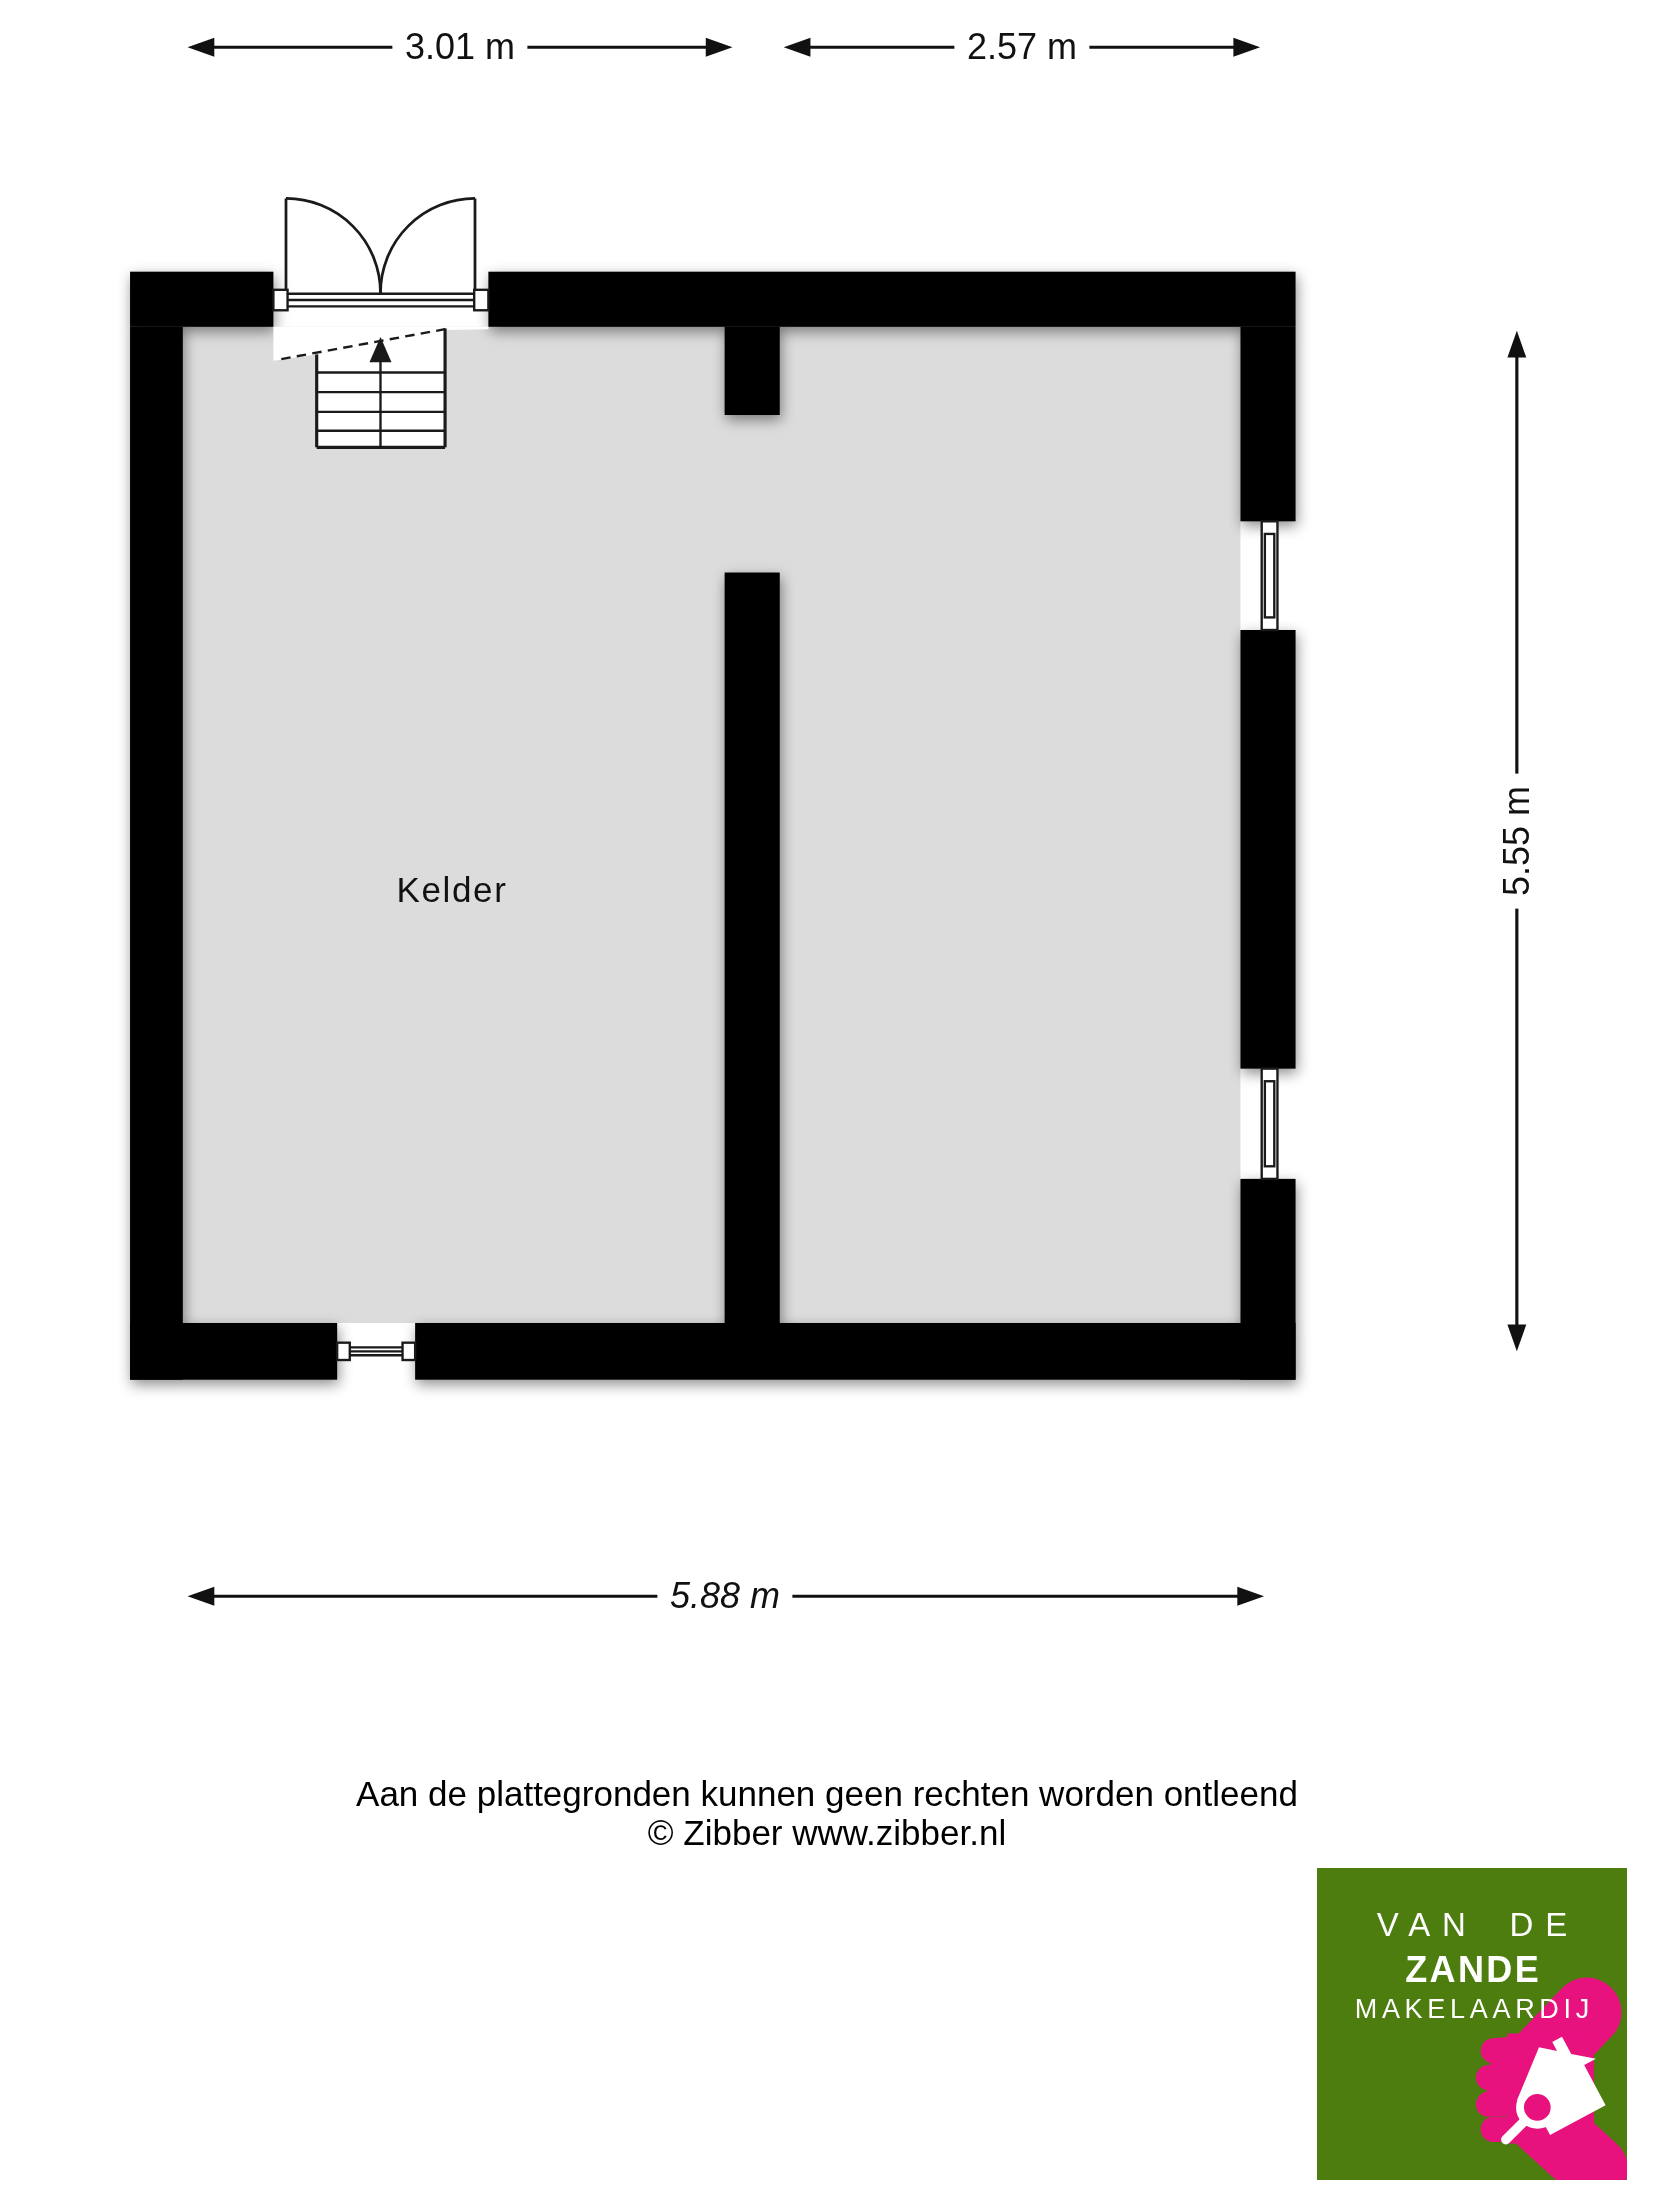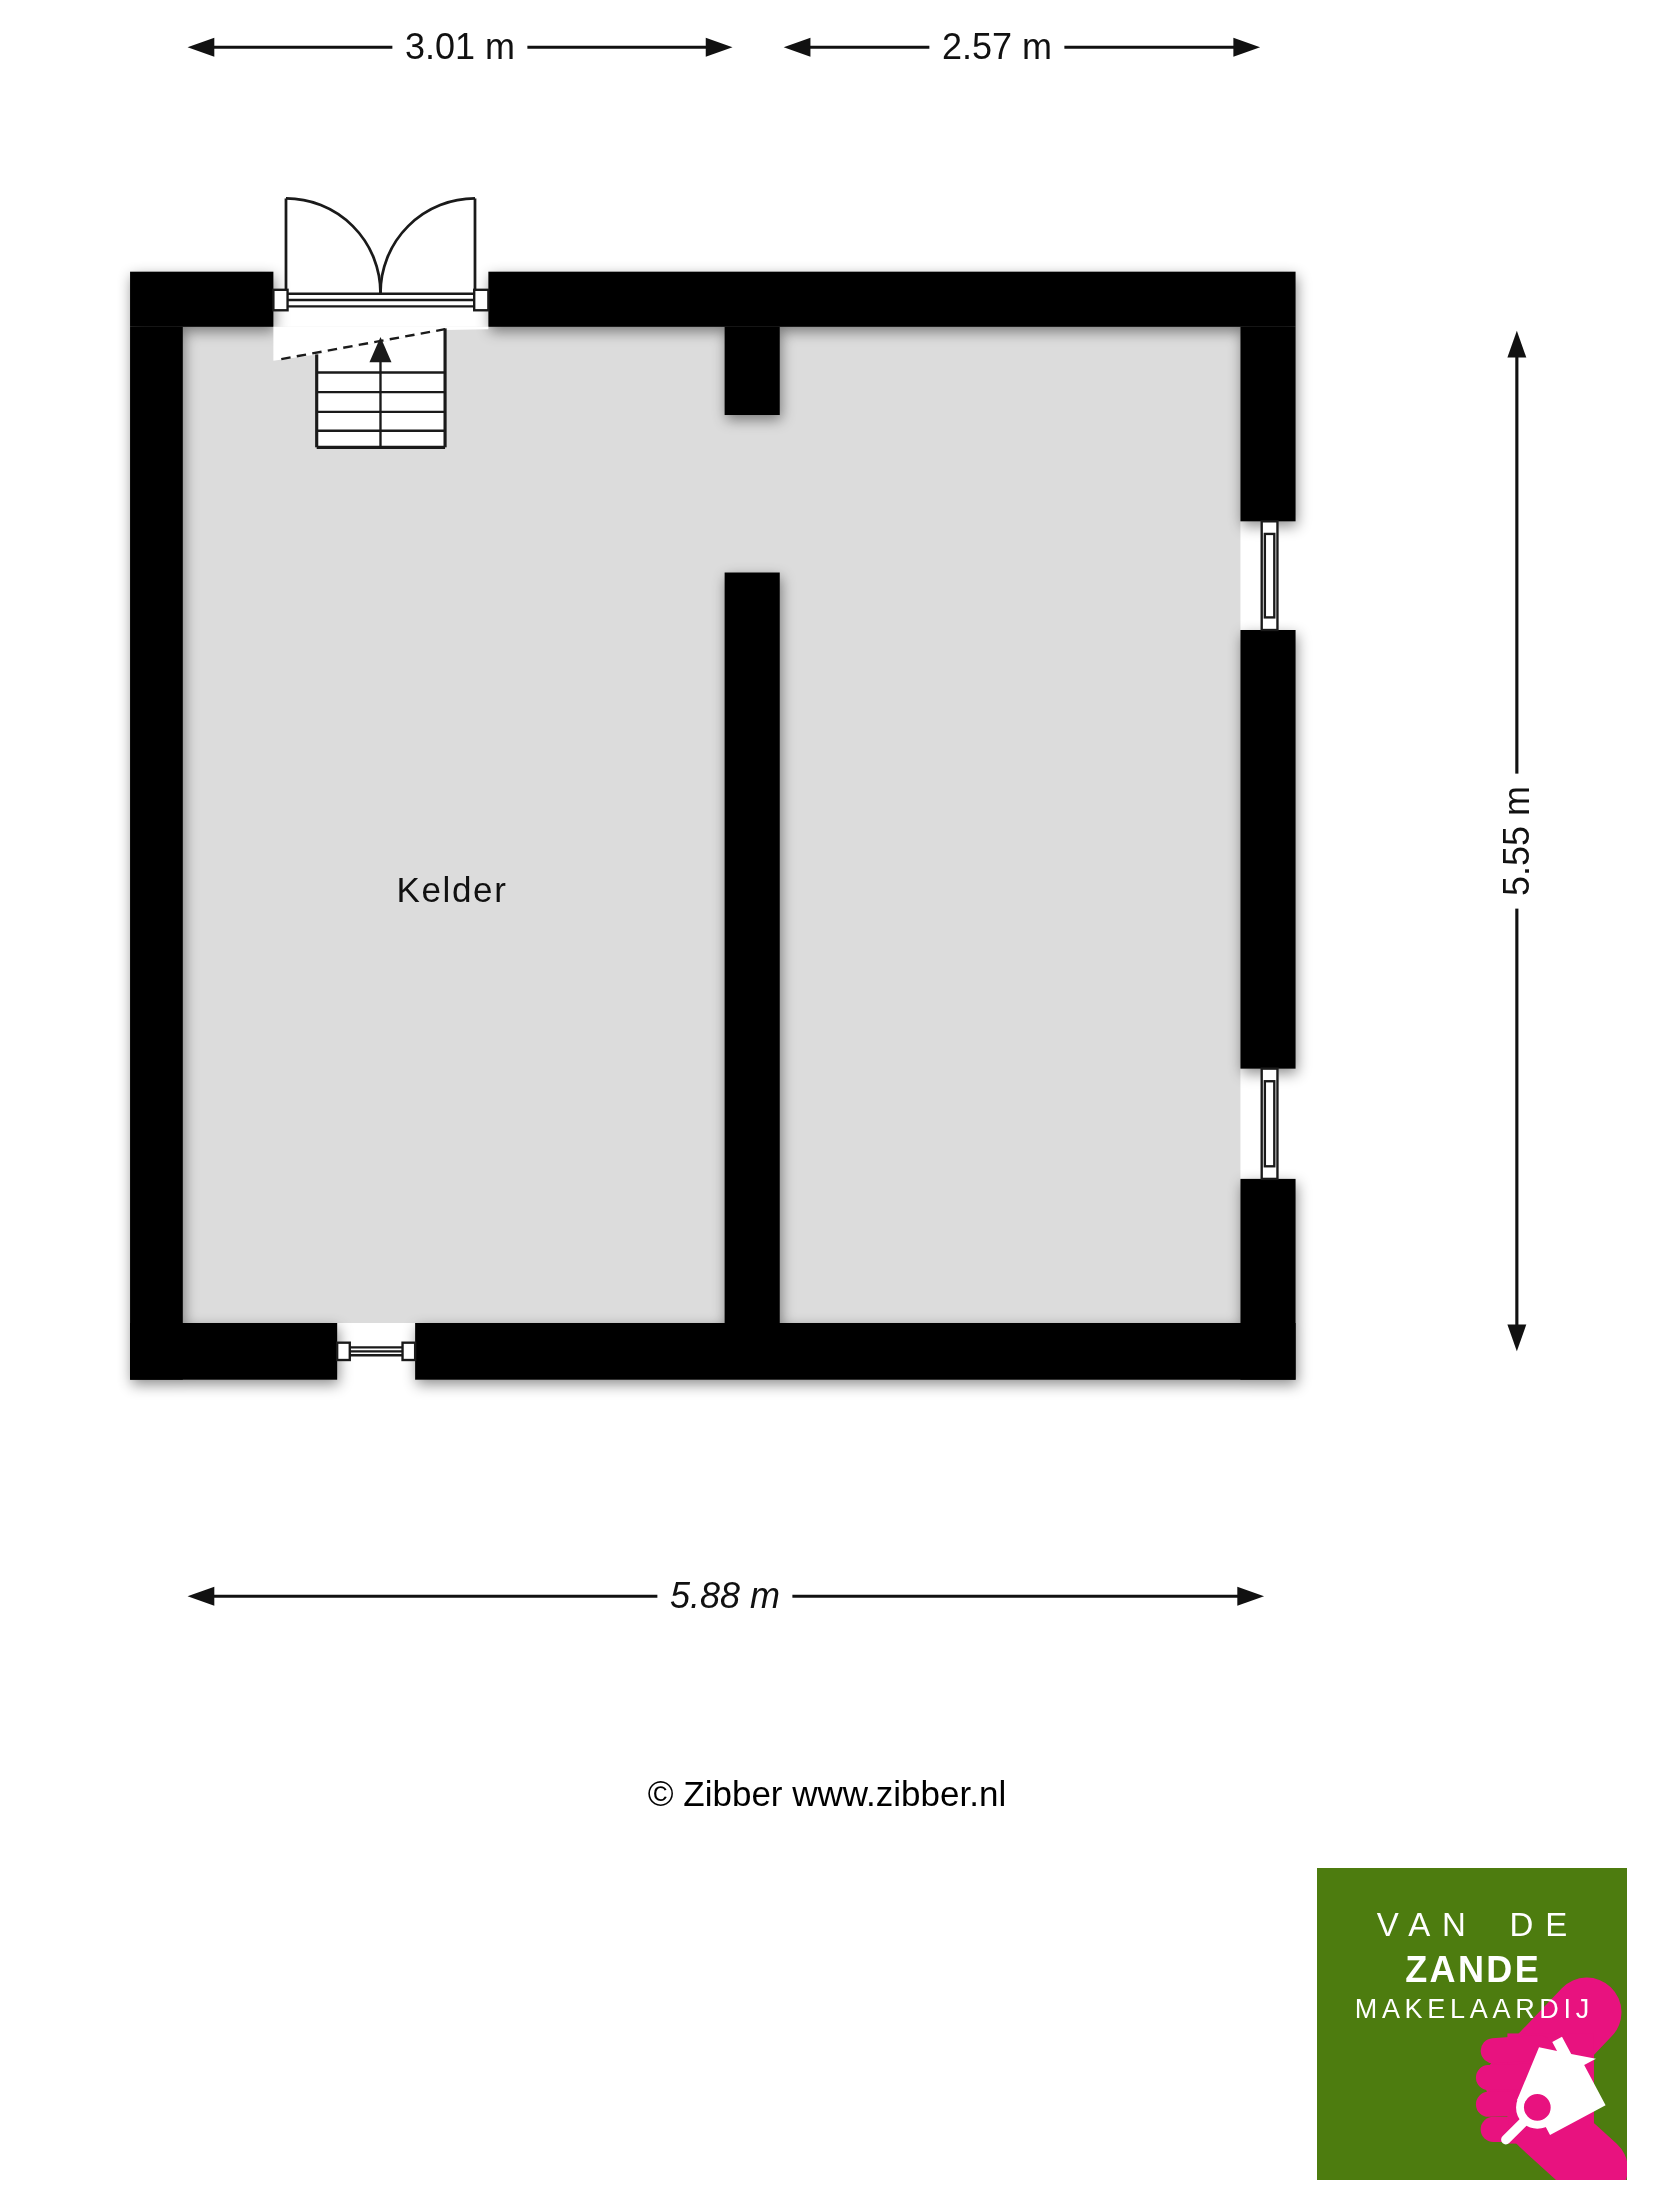--- a/index.html
+++ b/index.html
@@ -187,27 +187,28 @@
       </g>
       <g>
         <line x1="1926" y1="434" x2="1926" y2="1702"></line>
         <polygon points="1926,420 1914,454 1938,454" stroke="none"></polygon>
         <polygon points="1926,1716 1914,1682 1938,1682" stroke="none"></polygon>
       </g>
     </g>
   </svg>
 
   <div class="dim-label" style="left:460px; top:47px;">3.01 m</div>
-  <div class="dim-label" style="left:997px; top:47px;text-align:center;">2.57 m</div>
+  <div class="dim-label" style="left:1022px; top:47px;text-align:center;">2.57 m</div>
   <div class="dim-label vertical" style="left:1517px; top:841px;">5.55 m</div>
   <div class="dim-label" style="left:725px; top:1596px;font-style:italic;">5.88 m</div>
 
   <div class="room-label" style="left:452px; top:863px;margin-top:27px;">Kelder</div>
 
   <div class="disclaimer">
+    <div>Aan de plattegronden kunnen geen rechten worden ontleend</div>
     <div>© Zibber www.zibber.nl</div>
   </div>
 
   <div class="logo">
     <svg class="logo-graphic" viewBox="0 0 394 396" aria-hidden="true">
 
       <line x1="343" y1="183" x2="258" y2="272" stroke="#e8127f" stroke-width="88" stroke-linecap="round"></line>
 
       <rect x="242" y="210" width="110" height="140" fill="#e8127f"></rect>
 

